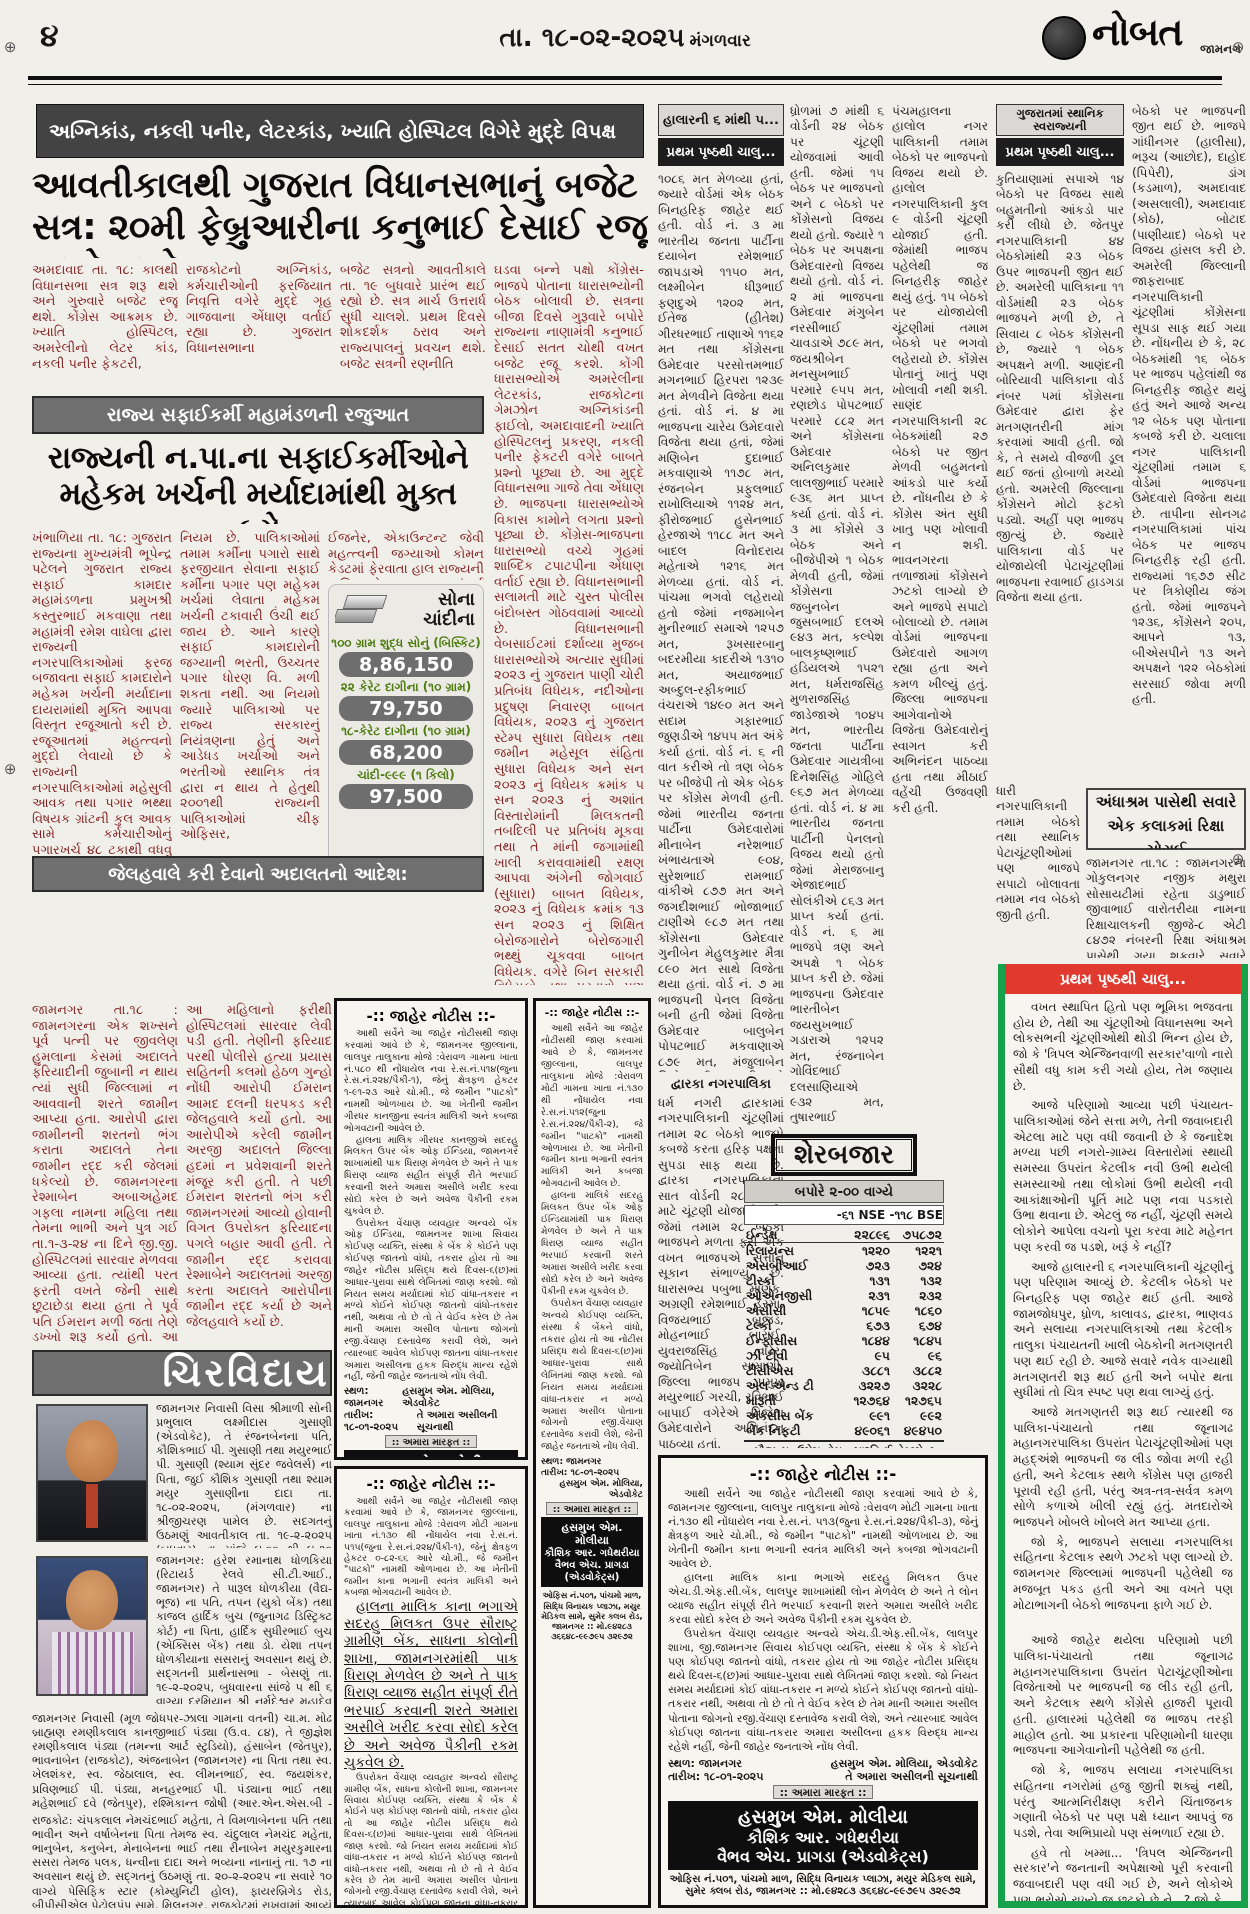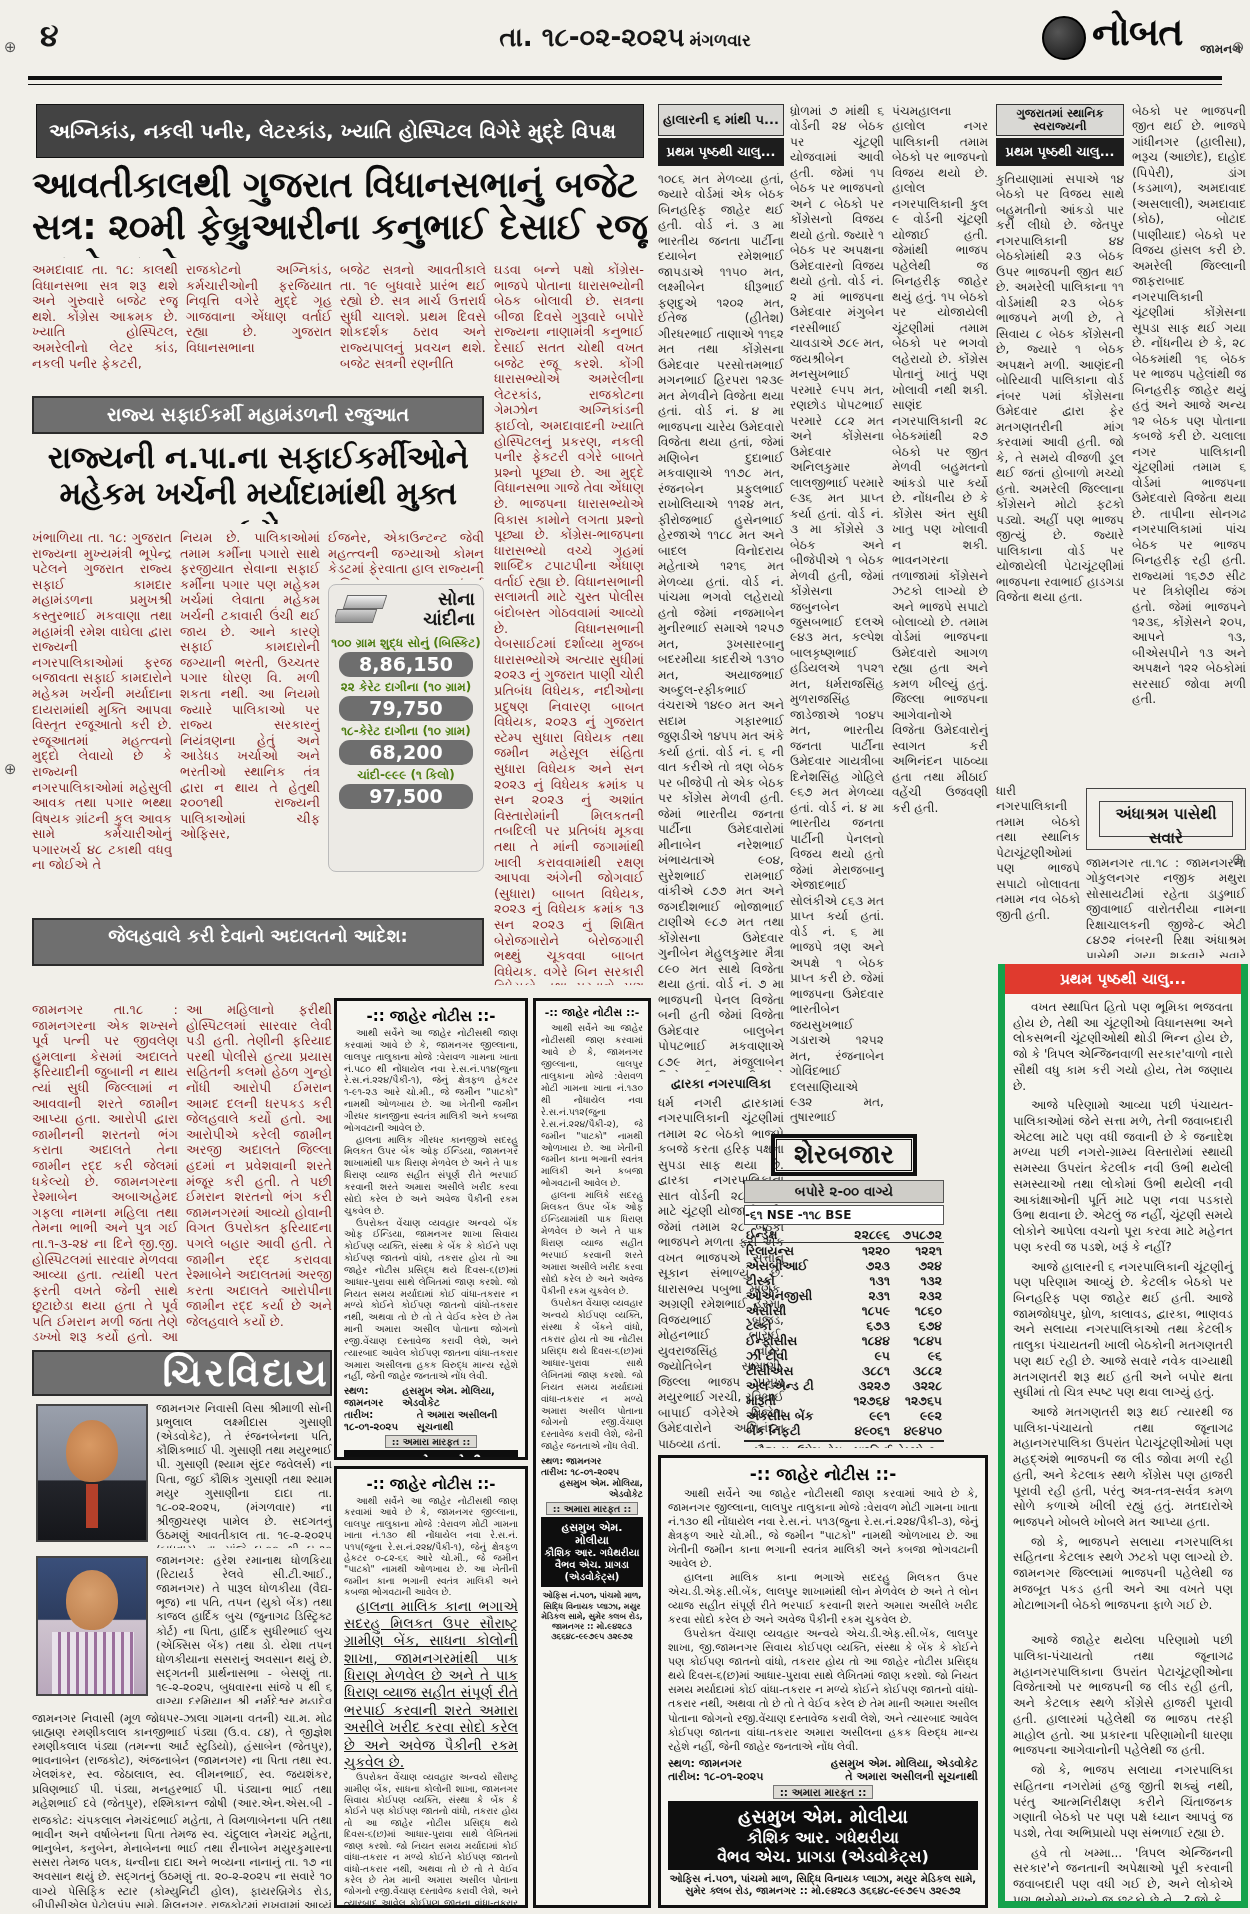--- a/index.html
+++ b/index.html
@@ -80,21 +80,21 @@
     <div class="goldlab">૧૦૦ ગ્રામ શુદ્ધ સોનું (બિસ્કિટ)</div>
     <div class="goldpill">8,86,150</div>
     <div class="goldlab">૨૨ કેરેટ દાગીના (૧૦ ગ્રામ)</div>
     <div class="goldpill">79,750</div>
     <div class="goldlab">૧૮-કેરેટ દાગીના (૧૦ ગ્રામ)</div>
     <div class="goldpill">68,200</div>
     <div class="goldlab">ચાંદી-૯૯૯ (૧ કિલો)</div>
     <div class="goldpill">97,500</div>
   </div>
 
-  <div class="abs graybar" style="left:32px;top:918px;width:452px;height:48px;font-size:18px;line-height:31px;">જેલહવાલે કરી દેવાનો અદાલતનો આદેશ:</div>
+  <div class="abs graybar" style="left:32px;top:856px;width:452px;height:36px;font-size:18px;line-height:31px;">જેલહવાલે કરી દેવાનો અદાલતનો આદેશ:</div>
   <div class="abs bodytxt just" style="left:32px;top:1002px;width:146px;height:342px;">જામનગર તા.૧૮ : જામનગરના એક શખ્સને પૂર્વ પત્ની પર જીવલેણ હુમલાના કેસમાં અદાલતે ફરિયાદીની જુબાની ન થાય ત્યાં સુધી જિલ્લામાં ન આવવાની શરતે જામીન આપ્યા હતા. આરોપી દ્વારા જામીનની શરતનો ભંગ કરાતા અદાલતે તેના જામીન રદ્દ કરી જેલમાં ધકેલ્યો છે. જામનગરના રેશ્માબેન અબાઅહેમદ ગફલા નામના મહિલા તથા તેમના ભાભી અને પુત્ર ગઈ તા.૧-૩-૨૪ ના દિને જી.જી. હોસ્પિટલમાં સારવાર મેળવવા આવ્યા હતા. ત્યાંથી પરત ફરતી વખતે જેની સાથે છૂટાછેડા થયા હતા તે પૂર્વ પતિ ઈમરાન મળી જતા તેણે ડખ્ખો શરૂ કર્યો હતો. આ શખ્સે ગાળો ભાંડી રેશ્માબેન પર છરીથી હુમલો કરી ઈજા પહોંચાડી હતી.</div>
   <div class="abs bodytxt just" style="left:186px;top:1002px;width:146px;height:342px;">આ મહિલાનો ફરીથી હોસ્પિટલમાં સારવાર લેવી પડી હતી. તેણીની ફરિયાદ પરથી પોલીસે હત્યા પ્રયાસ સહિતની કલમો હેઠળ ગુન્હો નોંધી આરોપી ઈમરાન આમદ દલની ધરપકડ કરી જેલહવાલે કર્યો હતો. આ આરોપીએ કરેલી જામીન અરજી અદાલતે જિલ્લા હદમાં ન પ્રવેશવાની શરતે મંજૂર કરી હતી. તે પછી ઈમરાન શરતનો ભંગ કરી જામનગરમાં આવ્યો હોવાની વિગત ઉપરોક્ત ફરિયાદના પગલે બહાર આવી હતી. તે જામીન રદ્દ કરાવવા રેશ્માબેને અદાલતમાં અરજી કરતા અદાલતે આરોપીના જામીન રદ્દ કર્યા છે અને જેલહવાલે કર્યો છે.</div>
 
   <div class="abs graybar" style="left:32px;top:1350px;width:300px;height:46px;font-size:38px;line-height:42px;letter-spacing:3px;text-align:right;">ચિરવિદાય</div>
   <div class="abs photo" style="left:36px;top:1404px;width:112px;height:138px;background:linear-gradient(180deg,#9aa0ac 0%,#7d828e 55%,#23252b 56%,#15161a 100%);">
     <div class="face" style="left:28px;top:14px;width:52px;height:62px;background:radial-gradient(circle at 45% 40%, #d99a64, #b5713f);"></div>
     <div style="position:absolute;left:48px;top:78px;width:12px;height:44px;background:#b5402a;"></div>
   </div>
   <div class="abs just" style="left:156px;top:1402px;width:176px;height:146px;font-size:11.3px;line-height:1.25;">જામનગર નિવાસી વિસા શ્રીમાળી સોની પ્રભુલાલ લક્ષ્મીદાસ ગુસાણી (એડવોકેટ), તે રંજનબેનના પતિ, કૌશિકભાઈ પી. ગુસાણી તથા મયુરભાઈ પી. ગુસાણી (શ્યામ સુંદર જવેલર્સ) ના પિતા, જુઈ કૌશિક ગુસાણી તથા શ્યામ મયુર ગુસાણીના દાદા તા. ૧૮-૦૨-૨૦૨૫, (મંગળવાર) ના શ્રીજીચરણ પામેલ છે. સદગતનું ઉઠમણું આવતીકાલ તા. ૧૯-૨-૨૦૨૫ (બુધવાર) ના સાંજે ૪:૦૦ થી ૪.૩૦ વાગ્યા દરમિયાન ભાઈઓ તથા બહેનો માટે પાબારી હોલ, તળાવની પાળ, જામનગરમાં રાખેલ છે.</div>
   <div class="abs photo" style="left:36px;top:1556px;width:112px;height:140px;background:linear-gradient(180deg,#3a4f7a 0%,#2c3c5e 45%,#cfc4cf 46%,#b9a8bc 100%);">
@@ -172,21 +172,21 @@
   <div class="abs smalltxt just" style="left:658px;top:1096px;width:126px;height:352px;">ધર્મ નગરી દ્વારકામાં નગરપાલિકાની ચૂંટણીમાં તમામ ૨૮ બેઠકો ભાજપે કબજે કરતા હરિફ પક્ષના સુપડા સાફ થયા છે. દ્વારકા નગરપાલિકાના સાત વોર્ડની ૨૮ બેઠકો માટે ચૂંટણી યોજાઈ હતી. જેમાં તમામ ૨૮ બેઠકો ભાજપને મળતા ફરી એક વખત ભાજપએ સત્તાનું સૂકાન સંભાળ્યું છે. ધારાસભ્ય પબુભા માણેક, અગ્રણી રમેશભાઈ હેરમા, વિજયભાઈ બુજડ, મોહનભાઈ બારાઈ, યુવરાજસિંહ વાઢેર, જ્યોતિબેન સામાણી, જિલ્લા ભાજપ પ્રમુખ મયુરભાઈ ગરચી, રવિભાઈ બાપાઈ વગેરેએ વિજેતા ઉમેદવારોને અભિનંદન પાઠવ્યા હતાં.</div>
 
   <div class="abs smalltxt just" style="left:790px;top:104px;width:94px;height:1022px;">ધ્રોળમાં ૭ માંથી ૬ વોર્ડની ૨૪ બેઠક પર ચૂંટણી યોજવામાં આવી હતી. જેમાં ૧૫ બેઠક પર ભાજપનો અને ૮ બેઠકો પર કોંગ્રેસનો વિજય થયો હતો. જ્યારે ૧ બેઠક પર અપક્ષના ઉમેદવારનો વિજય થયો હતો. વોર્ડ નં. ૨ માં ભાજપના ઉમેદવાર મંગુબેન નરસીભાઈ ચાવડાએ ૭૮૯ મત, જયશ્રીબેન મનસુખભાઈ પરમારે ૯૫૫ મત, રણછોડ પોપટભાઈ પરમારે ૮૮૨ મત અને કોંગ્રેસના ઉમેદવાર અનિલકુમાર લાલજીભાઈ પરમારે ૯૩૬ મત પ્રાપ્ત કર્યા હતાં. વોર્ડ નં. ૩ મા કોંગ્રેસે ૩ બેઠક અને બીજેપીએ ૧ બેઠક મેળવી હતી, જેમાં કોંગ્રેસના જબુનબેન જુસબભાઈ દલએ ૯૪૩ મત, કલ્પેશ બાલકૃષ્ણભાઈ હડિયલએ ૧૫૨૧ મત, ધર્મરાજસિંહ મુળરાજસિંહ જાડેજાએ ૧૦૪૫ મત, ભારતીય જનતા પાર્ટીના ઉમેદવાર ગાયત્રીબા દિનેશસિંહ ગોહિલે ૯૬૭ મત મેળવ્યા હતાં. વોર્ડ નં. ૪ મા ભારતીય જનતા પાર્ટીની પેનલનો વિજય થયો હતો જેમાં મેરાજબાનુ એજાદભાઈ સોલંકીએ ૮૬૩ મત પ્રાપ્ત કર્યા હતાં. વોર્ડ નં. ૬ મા ભાજપે ત્રણ અને અપક્ષે ૧ બેઠક પ્રાપ્ત કરી છે. જેમાં ભાજપના ઉમેદવાર ભારતીબેન જયસુખભાઈ ગડારાએ ૧૨૫૨ મત, રંજનાબેન ગોવિંદભાઈ દલસાણિયાએ ૯૩૨ મત, તુષારભાઈ કાંતિભાઈ ભાલોડિયાએ ૧૦૭૭ મત તથા અપક્ષના હિતેષ મનસુખભાઈ ભોજાણીએ ૧૧૦૮ મત મેળવ્યા હતાં.</div>
   <div class="abs smalltxt just" style="left:892px;top:104px;width:96px;height:1022px;">પંચમહાલના હાલોલ નગર પાલિકાની તમામ બેઠકો પર ભાજપનો વિજય થયો છે. હાલોલ નગરપાલિકાની કુલ ૯ વોર્ડની ચૂંટણી યોજાઈ હતી. જેમાંથી ભાજપ પહેલેથી જ બિનહરીફ જાહેર થયું હતું. ૧૫ બેઠકો પર યોજાયેલી ચૂંટણીમાં તમામ બેઠકો પર ભગવો લહેરાયો છે. કોંગ્રેસ પોતાનું ખાતું પણ ખોલાવી નથી શકી. સાણંદ નગરપાલિકાની ૨૮ બેઠકમાંથી ૨૭ બેઠકો પર જીત મેળવી બહુમતનો આંકડો પાર કર્યો છે. નોંધનીય છે કે કોંગ્રેસ અંત સુધી ખાતુ પણ ખોલાવી ન શકી. ભાવનગરના તળાજામાં કોંગ્રેસને ઝટકો લાગ્યો છે અને ભાજપે સપાટો બોલાવ્યો છે. તમામ વોર્ડમાં ભાજપના ઉમેદવારો આગળ રહ્યા હતા અને કમળ ખીલ્યું હતું. જિલ્લા ભાજપના આગેવાનોએ વિજેતા ઉમેદવારોનું સ્વાગત કરી અભિનંદન પાઠવ્યા હતા તથા મીઠાઈ વહેંચી ઉજવણી કરી હતી.</div>
 
   <div class="abs" style="left:744px;top:1132px;width:200px;height:316px;">
     <div style="width:146px;margin:2px auto 0;border:4px solid #111;padding:1px;">
       <div style="border:1px solid #111;text-align:center;font-size:26px;font-weight:900;line-height:1.15;">શેરબજાર</div>
     </div>
     <div style="margin-top:4px;background:#cfcdc8;border:1px solid #555;text-align:center;font-size:13.5px;font-weight:800;line-height:21px;height:23px;">બપોરે ૨-૦૦ વાગ્યે</div>
-    <div style="margin-top:2px;background:#fff;border:1px solid #555;text-align:left;font-size:12px;font-weight:700;line-height:18px;height:20px;">-૬૧  NSE   -૧૧૮  BSE</div>
+    <div style="margin-top:2px;background:#fff;border:1px solid #555;text-align:right;font-size:12px;font-weight:700;line-height:18px;height:20px;">-૬૧  NSE   -૧૧૮  BSE</div>
     <div style="margin-top:2px;">
       <div class="stockrow" style="border-bottom:1px solid #333;">
           <span class="n">ઈન્ડેક્ષ</span>
           <span class="v">૨૨૮૯૬</span>
           <span class="v">૭૫૮૭૨</span>
         </div>
       <div class="stockrow">
           <span class="n">રિલાયન્સ</span>
           <span class="v">૧૨૨૦</span>
           <span class="v">૧૨૨૧</span>
@@ -276,21 +276,21 @@
     </div>
     <div class="naddr" style="font-size:10.2px;">ઓફિસ નં.૫૦૧, પાંચમો માળ, સિદ્ધિ વિનાયક પ્લાઝા, મયુર મેડિકલ સામે, સુમેર ક્લબ રોડ, જામનગર :: મો.૯૪૨૮૩ ૩૬૬૪૮-૯૯૭૯૫ ૩૨૯૭૨</div>
   </div>
 
   <div class="abs colhead" style="left:996px;top:104px;width:128px;height:32px;font-size:11.5px;">ગુજરાતમાં સ્થાનિક સ્વરાજ્યની</div>
   <div class="abs colcont" style="left:996px;top:138px;width:128px;height:28px;">પ્રથમ પૃષ્ઠથી ચાલુ...</div>
   <div class="abs smalltxt just" style="left:996px;top:172px;width:128px;height:608px;">કુતિયાણામાં સપાએ ૧૪ બેઠકો પર વિજય સાથે બહુમતીનો આંકડો પાર કરી લીધો છે. જેતપુર નગરપાલિકાની ૪૪ બેઠકોમાંથી ૨૩ બેઠક ઉપર ભાજપની જીત થઈ છે. અમરેલી પાલિકાના ૧૧ વોર્ડમાંથી ૨૩ બેઠક ભાજપને મળી છે, તે સિવાય ૮ બેઠક કોંગ્રેસની છે, જ્યારે ૧ બેઠક અપક્ષને મળી. આણંદની બોરિયાવી પાલિકાના વોર્ડ નંબર ૫માં કોંગ્રેસના ઉમેદવાર દ્વારા ફેર મતગણતરીની માંગ કરવામાં આવી હતી. જો કે, તે સમયે વીજળી ડૂલ થઈ જતાં હોબાળો મચ્યો હતો. અમરેલી જિલ્લાના કોંગ્રેસને મોટો ફટકો પડ્યો. અહીં પણ ભાજપ જીત્યું છે. જ્યારે પાલિકાના વોર્ડ પર યોજાયેલી પેટાચૂંટણીમાં ભાજપના રવાભાઈ હાડગડા વિજેતા થયા હતા.</div>
   <div class="abs smalltxt just" style="left:996px;top:784px;width:84px;height:174px;">ધારી નગરપાલિકાની તમામ બેઠકો તથા સ્થાનિક પેટાચૂંટણીઓમાં પણ ભાજપે સપાટો બોલાવતા તમામ નવ બેઠકો જીતી હતી.</div>
   <div class="abs smalltxt just" style="left:1132px;top:104px;width:114px;height:678px;">બેઠકો પર ભાજપની જીત થઈ છે. ભાજપે ગાંધીનગર (હાલીસા), ભરૂચ (આછોદ), દાહોદ (પિપેરી), ડાંગ (કડમાળ), અમદાવાદ (અસલાલી), અમદાવાદ (કોઠ), બોટાદ (પાણીયાદ) બેઠકો પર વિજય હાંસલ કરી છે. અમરેલી જિલ્લાની જાફરાબાદ નગરપાલિકાની ચૂંટણીમાં કોંગ્રેસના સૂપડા સાફ થઈ ગયા છે. નોંધનીય છે કે, ૨૮ બેઠકમાંથી ૧૬ બેઠક પર ભાજપ પહેલાંથી જ બિનહરીફ જાહેર થયું હતું અને આજે અન્ય ૧૨ બેઠક પણ પોતાના કબજે કરી છે. ચલાલા નગર પાલિકાની ચૂંટણીમાં તમામ ૬ વોર્ડમાં ભાજપના ઉમેદવારો વિજેતા થયા છે. તાપીના સોનગઢ નગરપાલિકામાં પાંચ બેઠક પર ભાજપ બિનહરીફ રહી હતી. રાજ્યમાં ૧૬૭૭ સીટ પર ત્રિકોણીય જંગ હતો. જેમાં ભાજપને ૧૨૩૬, કોંગ્રેસને ૨૦૫, આપને ૧૩, બીએસપીને ૧૩ અને અપક્ષને ૧૨૨ બેઠકોમાં સરસાઈ જોવા મળી હતી.</div>
 
-  <div class="abs" style="left:1086px;top:788px;width:160px;height:62px;border:1px solid #444;padding:12px;">
+  <div class="abs" style="left:1086px;top:788px;width:160px;height:62px;border:1px solid #444;padding:0;">
     <div style="border:1px solid #444;height:100%;text-align:center;font-weight:900;font-size:15.5px;line-height:1.55;">
       <div>અંધાશ્રમ પાસેથી સવારે</div>
       <div>એક કલાકમાં રિક્ષા ચોરાઈ</div>
     </div>
   </div>
   <div class="abs smalltxt just" style="left:1086px;top:856px;width:160px;height:102px;">જામનગર તા.૧૮ : જામનગરના ગોકુલનગર નજીક મથુરા સોસાયટીમાં રહેતા ડાડુભાઈ જીવાભાઈ વારોતરીયા નામના રિક્ષાચાલકની જીજે-૮ એટી ૮૪૭૨ નંબરની રિક્ષા અંધાશ્રમ પાસેથી ગયા શુક્રવારે સવારે ચોરાઈ ગઈ છે.</div>
 
   <div class="abs" style="left:998px;top:964px;width:250px;height:944px;border-left:7px solid #15a24b;border-right:7px solid #15a24b;border-bottom:7px solid #15a24b;background:#f6f5ef;">
     <div style="background:#e03a2e;color:#fff;text-align:center;font-weight:800;font-size:15px;line-height:30px;height:30px;">પ્રથમ પૃષ્ઠથી ચાલુ...</div>
     <div style="padding:6px 8px;">

